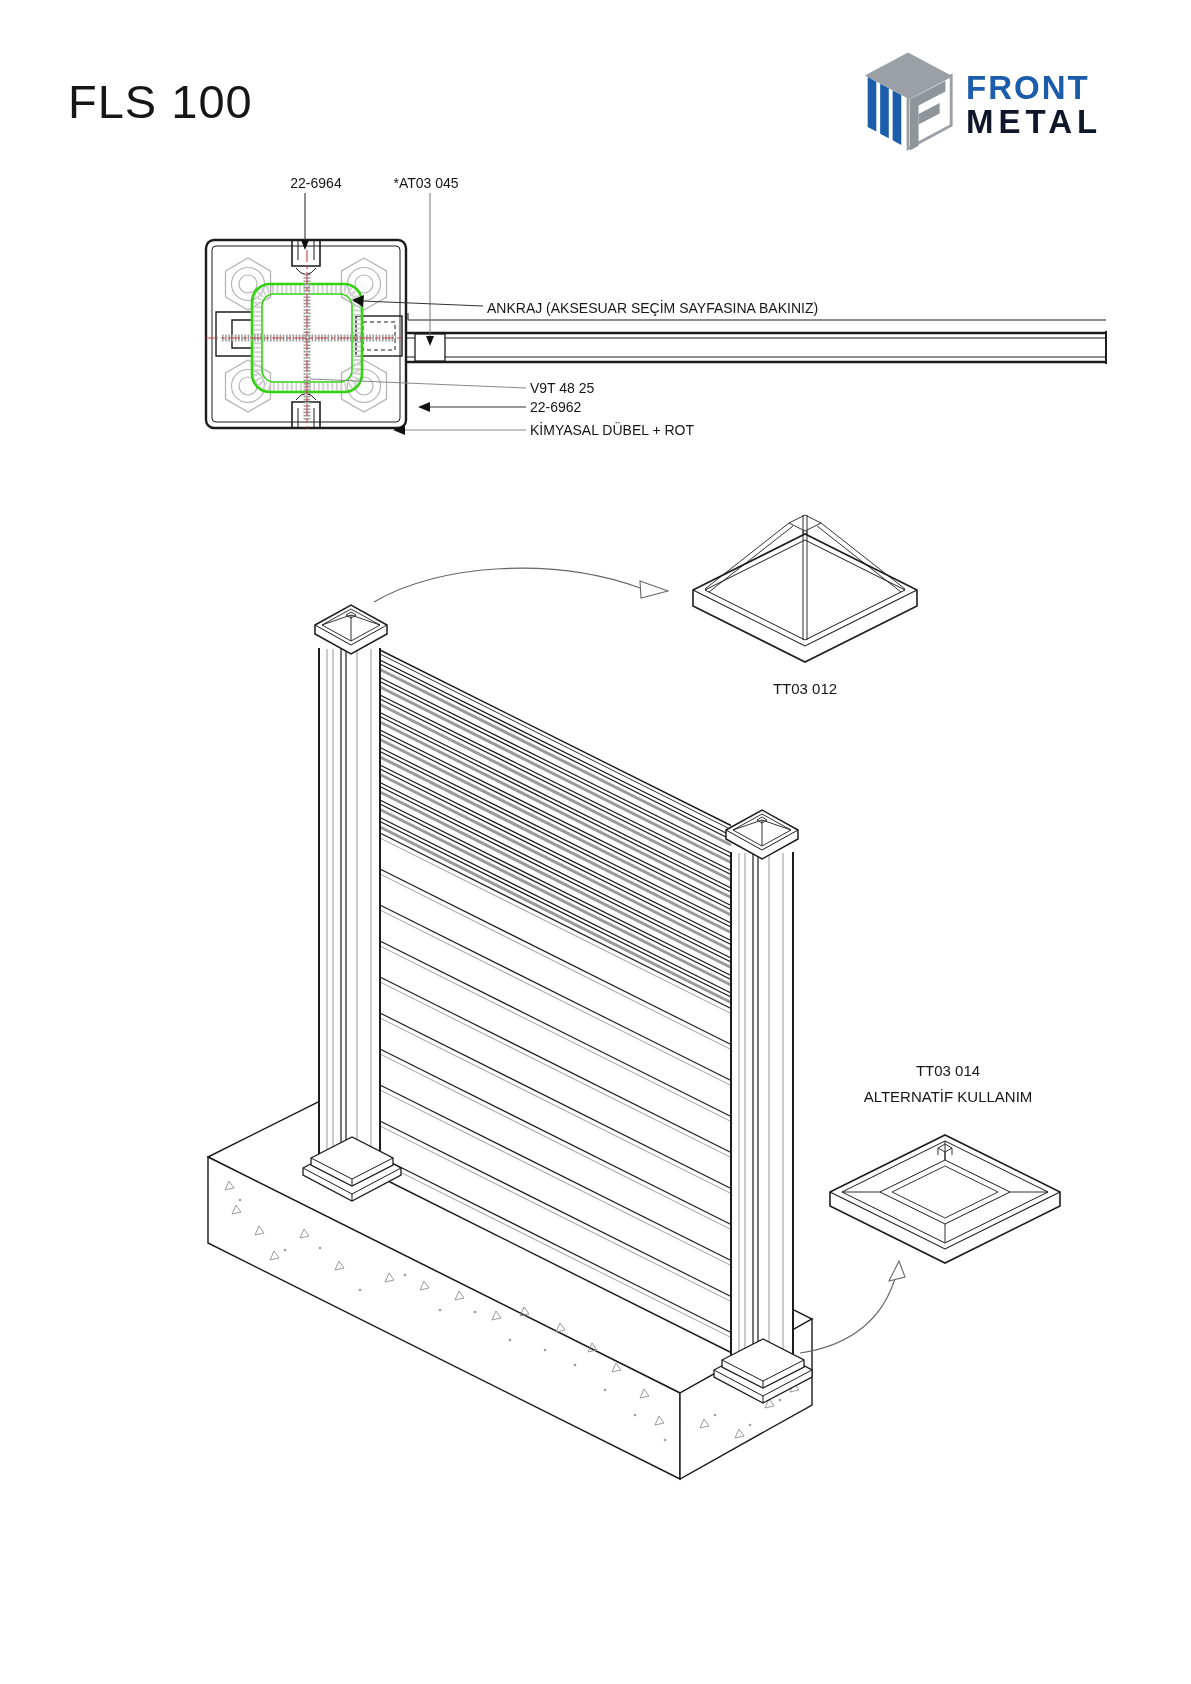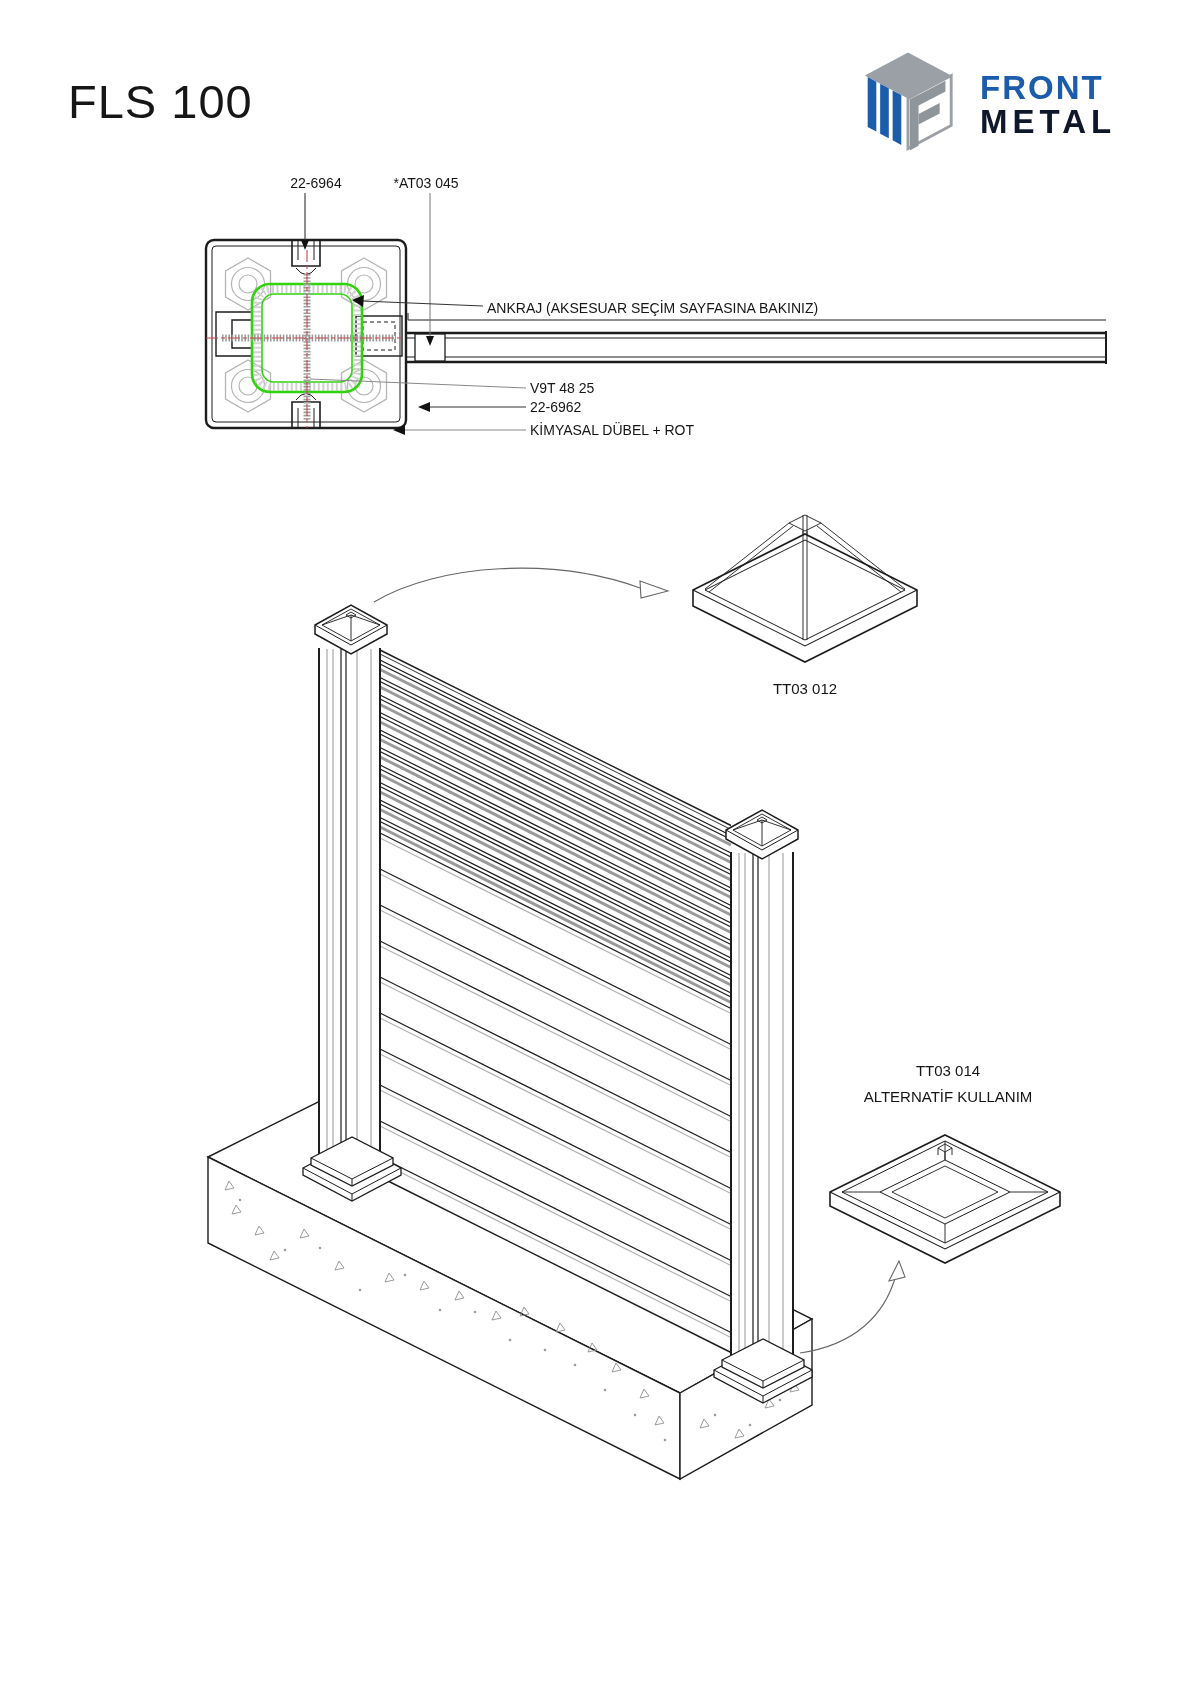--- a/index.html
+++ b/index.html
@@ -1,20 +1,20 @@
 <!DOCTYPE html>
 <html><head>
 <meta charset="utf-8">
 <style>
   html,body{margin:0;padding:0;background:#e8e8e8;}
   .page{position:relative;width:1191px;height:1684px;background:#ffffff;overflow:hidden;
         font-family:"Liberation Sans",sans-serif;margin:0 auto;box-shadow:0 0 6px rgba(0,0,0,.25);}
   .page-title{position:absolute;left:68px;top:74px;margin:0;font-size:47px;font-weight:400;
               letter-spacing:1px;color:#161616;}
-  .logo{position:absolute;left:860px;top:50px;display:flex;align-items:flex-start;gap:24px;}
+  .logo{position:absolute;left:860px;top:50px;display:flex;align-items:flex-start;gap:10px;}
   .logo-text{margin-top:21px;line-height:1;}
   .brand-top{font-size:33px;font-weight:700;letter-spacing:2px;color:#1b5cab;}
   .brand-bottom{font-size:33px;font-weight:700;letter-spacing:5px;color:#0f172a;margin-top:1px;}
   .drawing{position:absolute;left:0;top:0;}
   text{font-family:"Liberation Sans",sans-serif;fill:#161616;}
   .lbl{font-size:14px;}
   .lbl-big{font-size:15px;}
 </style>
 </head>
 <body>

